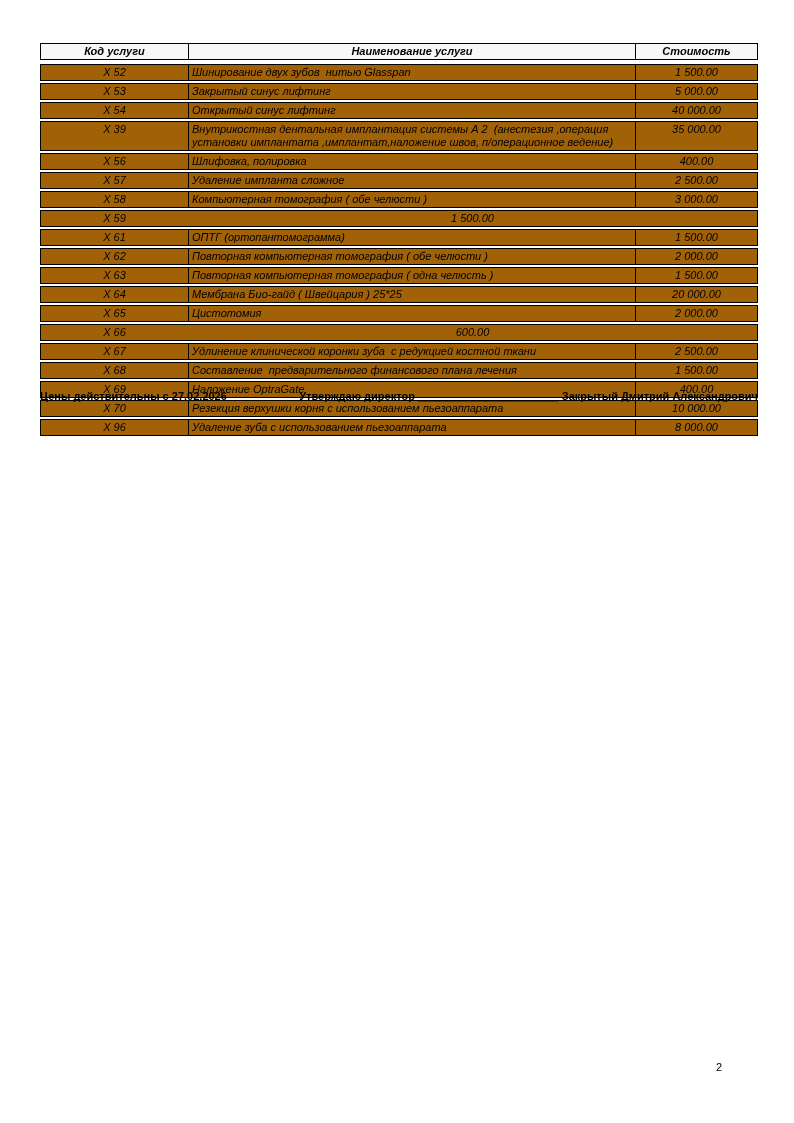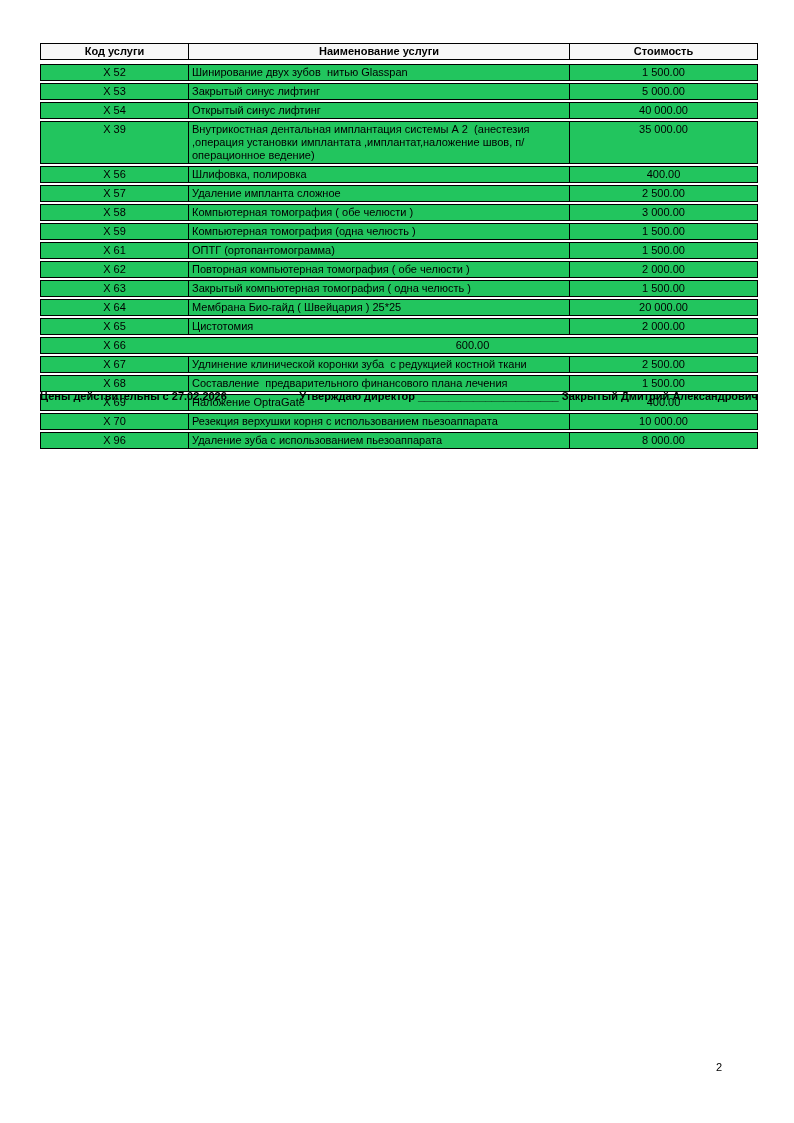--- a/index.html
+++ b/index.html
@@ -13,41 +13,42 @@
     margin: 0 auto;
     overflow: hidden;
     color: #000000;
   }
   .price-table {
     position: absolute;
     left: 40px;
     top: 43px;
     width: 718px;
     font-size: 11px;
+    font-style: italic;
   }
   .t-row, .t-header {
     display: flex;
     border: 1px solid #000000;
     margin-bottom: 2px;
-    background: #22c55e;
+    background: #a16207;
     align-items: stretch;
   }
   .t-header {
     font-weight: bold;
     background: #f7f7f7;
     margin-bottom: 4px;
   }
   .cell {
     padding: 1px 3px;
     line-height: 13px;
     overflow: hidden;
   }
   .col-code  { width: 147px; text-align: center; flex-shrink: 0; }
   .col-name  {
-    width: 382px;
+    width: 448px;
     flex-shrink: 0;
     border-left: 1px solid #000000;
     border-right: 1px solid #000000;
     text-align: left;
     white-space: pre-wrap;
   }
   .col-price { flex: 1; text-align: center; }
   .t-header .col-code, .t-header .col-name, .t-header .col-price { text-align: center; white-space: normal; }
   .footer {
     position: absolute;
@@ -120,40 +121,39 @@
     </div>
 
     <div class="t-row">
       <div class="cell col-code">X 58</div>
       <div class="cell col-name">Компьютерная томография ( обе челюсти )</div>
       <div class="cell col-price">3 000.00</div>
     </div>
 
     <div class="t-row">
       <div class="cell col-code">X 59</div>
-      <div class="cell col-name">Компьютерная томография (одна челюсть )</div>
       <div class="cell col-price">1 500.00</div>
     </div>
 
 
     <div class="t-row">
       <div class="cell col-code">X 61</div>
       <div class="cell col-name">ОПТГ (ортопантомограмма)</div>
       <div class="cell col-price">1 500.00</div>
     </div>
 
     <div class="t-row">
       <div class="cell col-code">X 62</div>
       <div class="cell col-name">Повторная компьютерная томография ( обе челюсти )</div>
       <div class="cell col-price">2 000.00</div>
     </div>
 
     <div class="t-row">
       <div class="cell col-code">X 63</div>
-      <div class="cell col-name">Закрытый компьютерная томография ( одна челюсть )</div>
+      <div class="cell col-name">Повторная компьютерная томография ( одна челюсть )</div>
       <div class="cell col-price">1 500.00</div>
     </div>
 
     <div class="t-row">
       <div class="cell col-code">X 64</div>
       <div class="cell col-name">Мембрана Био-гайд ( Швейцария ) 25*25</div>
       <div class="cell col-price">20 000.00</div>
     </div>
 
     <div class="t-row">

